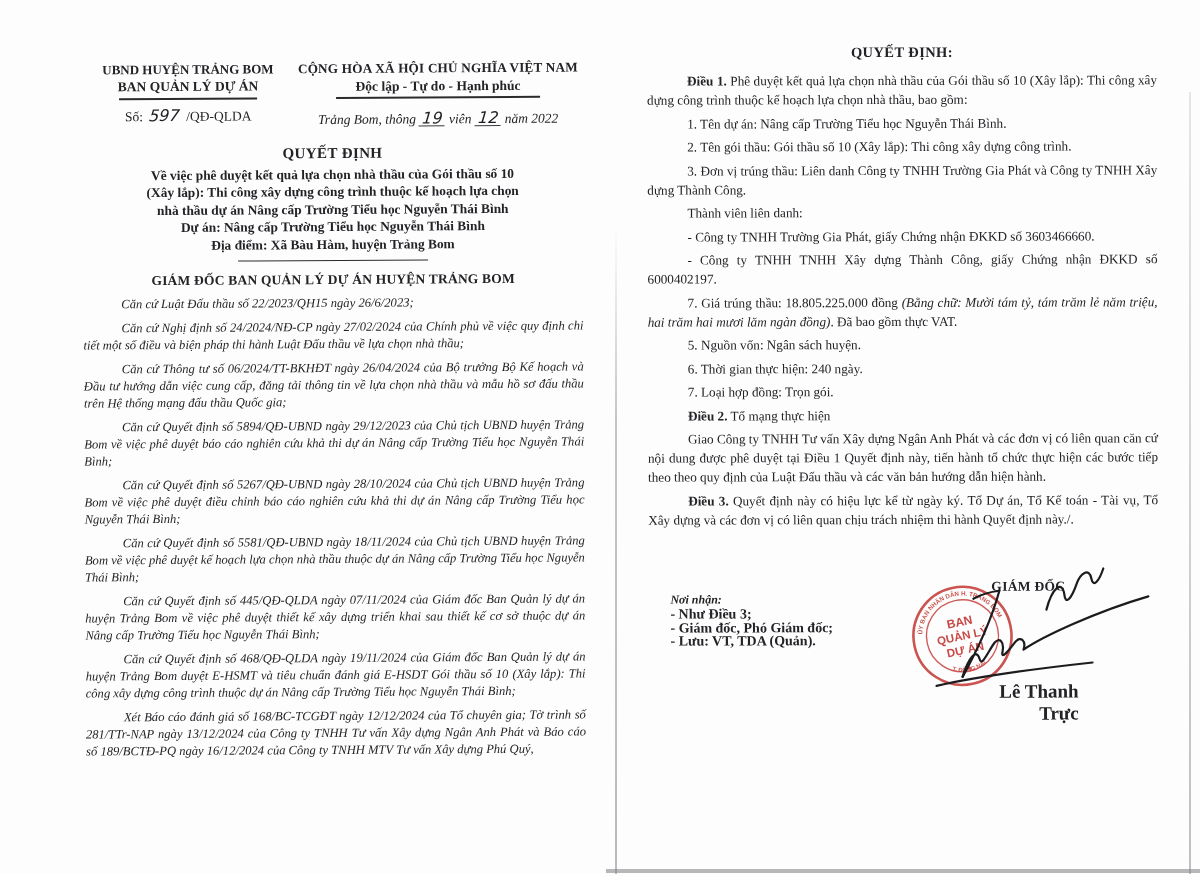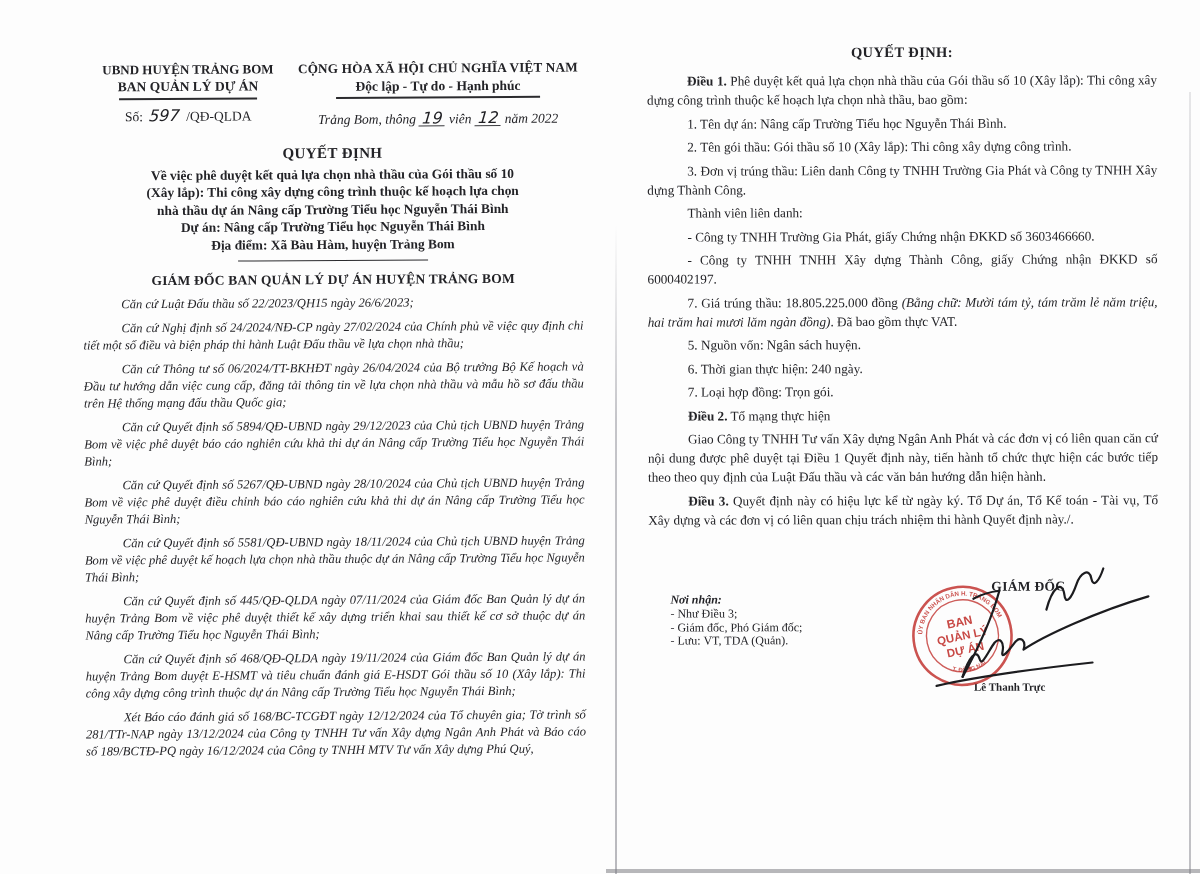--- a/index.html
+++ b/index.html
@@ -44,25 +44,25 @@
   
   .page-right{position:absolute;left:648px;top:36px;width:510px;height:838px;transform:rotate(-0.15deg);}
   .r-heading{font-weight:bold;font-size:14.5px;text-align:center;letter-spacing:.4px;padding-top:8px;margin-bottom:10px;}
   .page-right p{font-size:13.2px;line-height:19px;margin:0 0 4.5px;text-indent:40px;text-align:justify;}
   .blead{font-weight:bold;}
   .it{font-style:italic;}
 
   
   .noi-nhan{position:absolute;left:22px;top:543px;width:200px;margin-top:13px;}
   .nn-title{font-weight:bold;font-style:italic;font-size:12px;line-height:15px;}
-  .nn-item{font-size:12px;line-height:13.5px;}
+  .nn-item{font-size:14px;line-height:13.5px;font-weight:bold;}
   .signer-title{position:absolute;left:325px;top:543px;width:110px;text-align:center;
     font-weight:bold;font-size:13.5px;letter-spacing:.3px;}
-  .signer-name{position:absolute;left:306px;top:645px;width:110px;text-align:center;
-    font-weight:bold;font-size:11px;}
+  .signer-name{position:absolute;left:320px;top:645px;width:110px;text-align:right;
+    font-weight:bold;font-size:19px;}
   .stamp-svg{position:absolute;left:254px;top:540px;transform:rotate(-12deg);}
   .sig-svg{position:absolute;left:282px;top:512px;}
 </style>
 </head>
 <body>
 
 <div class="scan">
 
   <div class="sep-line"></div>
   <div class="edge-line"></div>

